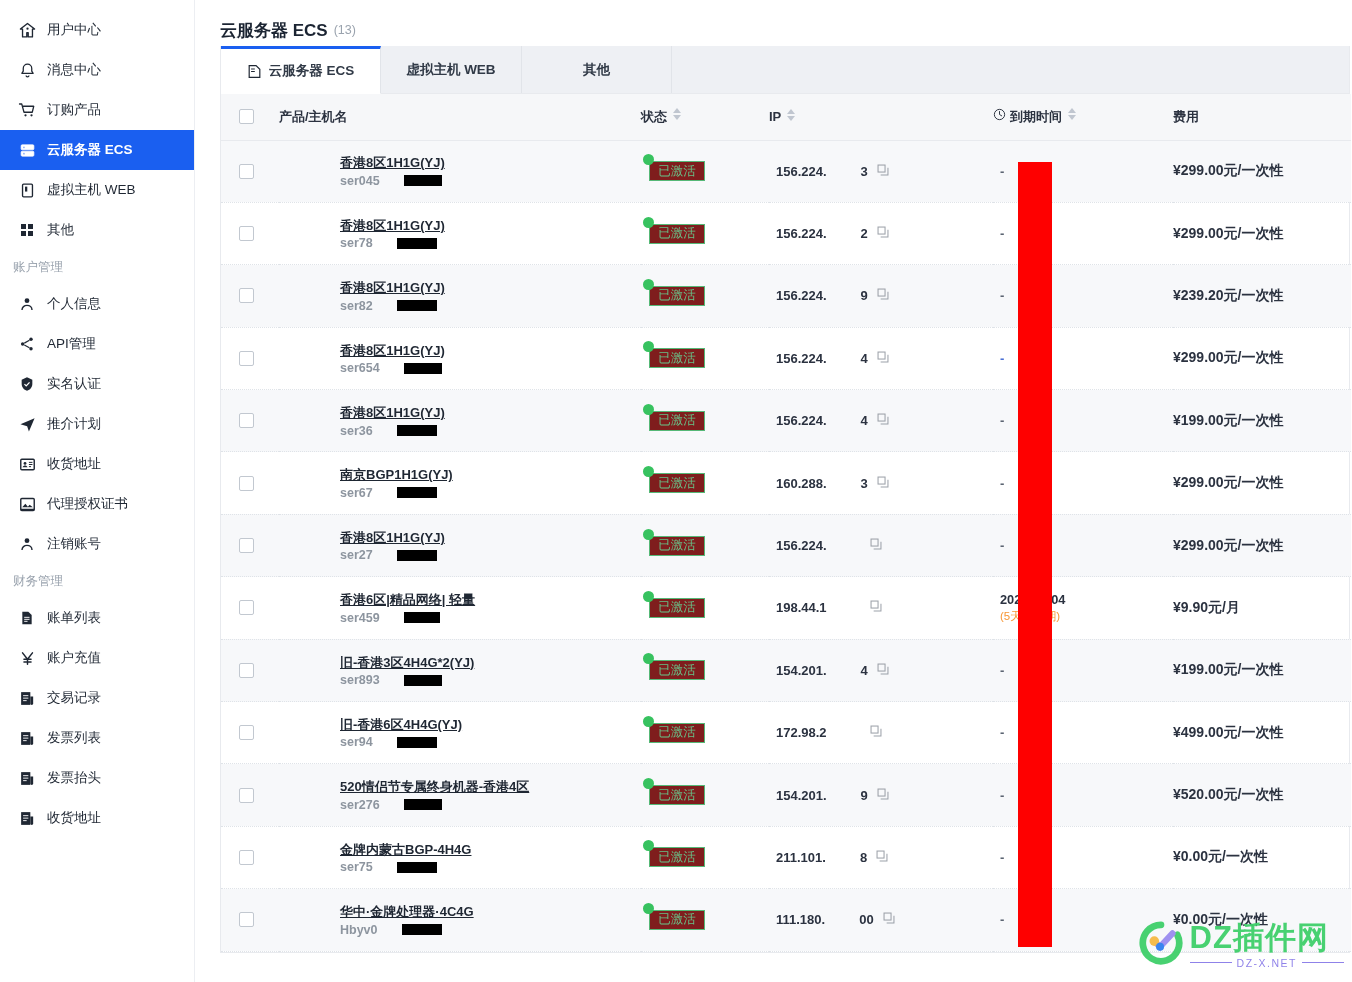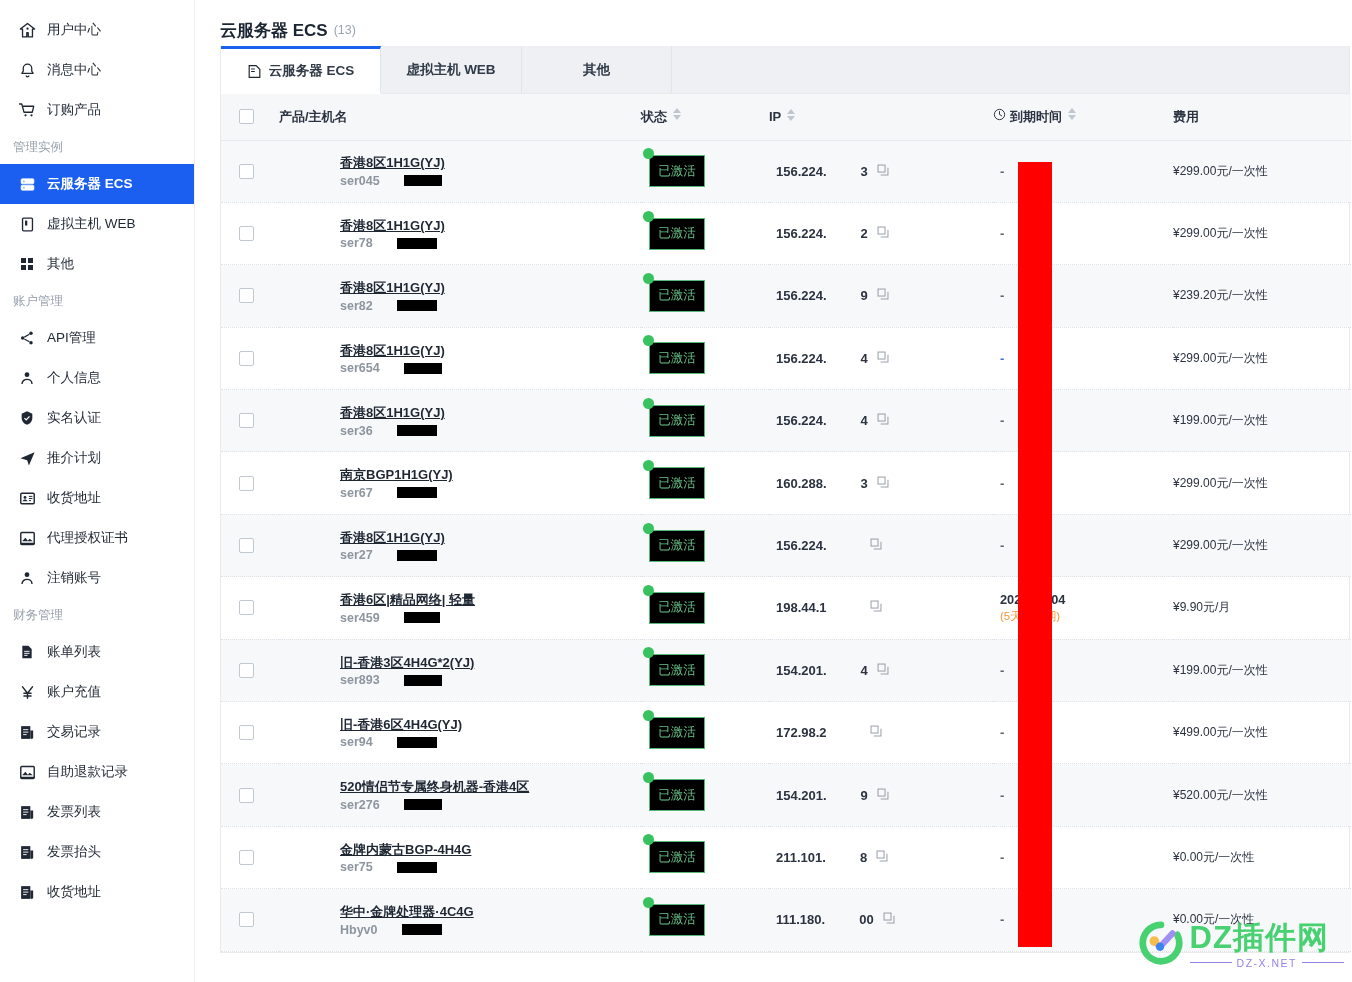--- a/index.html
+++ b/index.html
@@ -145,39 +145,39 @@
   }
   .redact {
     display: inline-block; height: 11px; background: #000;
     margin-left: 1px; vertical-align: middle;
   }
 
   .status-wrap { position: relative; display: inline-block; margin-left: 8px; }
   .status-box {
     border: 1px solid #56b877; color: #68c188;
     font-size: 12.5px;
-    width: 56px; height: 32px;
+    width: 56px; height: 20px;
     display: flex; align-items: center; justify-content: center;
-    background: #000000;
+    background: #7f1d1d;
   }
   .status-dot {
     position: absolute; top: -7px; left: -6px;
     width: 11px; height: 11px; border-radius: 50%;
     background: #37c25f;
   }
 
   .ip-cell { display: flex; align-items: center; font-weight: bold; color: #2b3240; }
   .copy-ic { margin-left: 8px; cursor: pointer; opacity: .75; }
 
   .exp-date { font-size: 12.8px; font-weight: bold; color: #2b3240; line-height: 1.3; }
   .exp-warn { font-size: 11.5px; color: #f79633; line-height: 1.3; }
   .dash { color: #5b6472; font-weight: bold; }
   .dash.blue { color: #4a6fd4; }
 
-  .fee { font-size: 12px; font-weight: normal; color: #2b3240; }
+  .fee { font-size: 14px; font-weight: bold; color: #2b3240; }
 
   
   .censor-bar {
     position: absolute;
     left: 823px; top: 162px;
     width: 34px; height: 785px;
     background: #fe0000;
     z-index: 40;
   }
 
@@ -229,21 +229,20 @@
       <span class="ic">
         <svg width="18" height="18" viewBox="0 0 24 24">
             <path d="M2 4h3l3 11h11l2-8H7" fill="none" stroke="#1f2733" stroke-width="1.7" stroke-linejoin="round" stroke-linecap="round"></path>
             <circle cx="10" cy="19" r="1.5" fill="#1f2733"></circle>
             <circle cx="18" cy="19" r="1.5" fill="#1f2733"></circle>
           </svg>
       </span>
       <span>订购产品</span>
     </div>
 
-    <div class="nav-group">管理实例</div>
 
     <div class="nav-item active">
       <span class="ic">
         <svg width="17" height="17" viewBox="0 0 24 24">
             <rect x="3" y="4" width="18" height="7" rx="1.5" fill="#ffffff"></rect>
             <rect x="3" y="13" width="18" height="7" rx="1.5" fill="#ffffff"></rect>
             <circle cx="7" cy="7.5" r="1.3" fill="#1a5ff0"></circle>
             <circle cx="7" cy="16.5" r="1.3" fill="#1a5ff0"></circle>
           </svg>
       </span>
@@ -270,39 +269,39 @@
           </svg>
       </span>
       <span>其他</span>
     </div>
 
     <div class="nav-group">账户管理</div>
 
     <div class="nav-item">
       <span class="ic">
         <svg width="16" height="16" viewBox="0 0 24 24">
+            <circle cx="12" cy="7" r="3.6" fill="#1f2733"></circle>
+            <path d="M4.5 21c0-4.2 3.4-7 7.5-7s7.5 2.8 7.5 7" fill="none" stroke="#1f2733" stroke-width="2.1"></path>
+          </svg>
+      </span>
+      <span>个人信息</span>
+    </div>
+
+    <div class="nav-item">
+      <span class="ic">
+        <svg width="16" height="16" viewBox="0 0 24 24">
             <circle cx="18" cy="5" r="2.6" fill="#1f2733"></circle>
             <circle cx="5.5" cy="12" r="2.6" fill="#1f2733"></circle>
             <circle cx="18" cy="19" r="2.6" fill="#1f2733"></circle>
             <path d="M15.6 6.4 8 10.7M8 13.4l7.6 4.3" stroke="#1f2733" stroke-width="1.8"></path>
           </svg>
       </span>
       <span>API管理</span>
     </div>
 
-    <div class="nav-item">
-      <span class="ic">
-        <svg width="16" height="16" viewBox="0 0 24 24">
-            <circle cx="12" cy="7" r="3.6" fill="#1f2733"></circle>
-            <path d="M4.5 21c0-4.2 3.4-7 7.5-7s7.5 2.8 7.5 7" fill="none" stroke="#1f2733" stroke-width="2.1"></path>
-          </svg>
-      </span>
-      <span>个人信息</span>
-    </div>
-
 
     <div class="nav-item">
       <span class="ic">
         <svg width="16" height="16" viewBox="0 0 24 24">
             <path d="M12 2 4 5.5v6C4 17 7.5 20.8 12 22c4.5-1.2 8-5 8-10.5v-6L12 2z" fill="#1f2733"></path>
             <path d="M8.2 12.2l2.6 2.6 5-5.2" fill="none" stroke="#fff" stroke-width="1.9"></path>
           </svg>
       </span>
       <span>实名认证</span>
     </div>
@@ -374,30 +373,20 @@
       <span class="ic">
         <svg width="17" height="17" viewBox="0 0 24 24">
             <rect x="3" y="3" width="13" height="18" fill="#1f2733"></rect>
             <path d="M16 9h4v10a2 2 0 0 1-4 0z" fill="#1f2733"></path>
             <path d="M5.8 8h7.4M5.8 11.5h7.4M5.8 15h5" stroke="#fff" stroke-width="1.3"></path>
           </svg>
       </span>
       <span>交易记录</span>
     </div>
 
-    <div class="nav-item">
-      <span class="ic">
-        <svg width="17" height="17" viewBox="0 0 24 24">
-            <rect x="2.5" y="3.5" width="19" height="17" rx="1.5" fill="none" stroke="#1f2733" stroke-width="2"></rect>
-            <path d="M4.5 16l4.5-5 3.5 4 2.5-2.5 4.5 3.5z" fill="#1f2733"></path>
-            <rect x="2.5" y="18" width="19" height="2.5" fill="#1f2733"></rect>
-          </svg>
-      </span>
-      <span>自助退款记录</span>
-    </div>
 
     <div class="nav-item">
       <span class="ic">
         <svg width="17" height="17" viewBox="0 0 24 24">
             <rect x="3" y="3" width="13" height="18" fill="#1f2733"></rect>
             <path d="M16 9h4v10a2 2 0 0 1-4 0z" fill="#1f2733"></path>
             <path d="M5.8 8h7.4M5.8 11.5h7.4M5.8 15h5" stroke="#fff" stroke-width="1.3"></path>
           </svg>
       </span>
       <span>发票列表</span>

